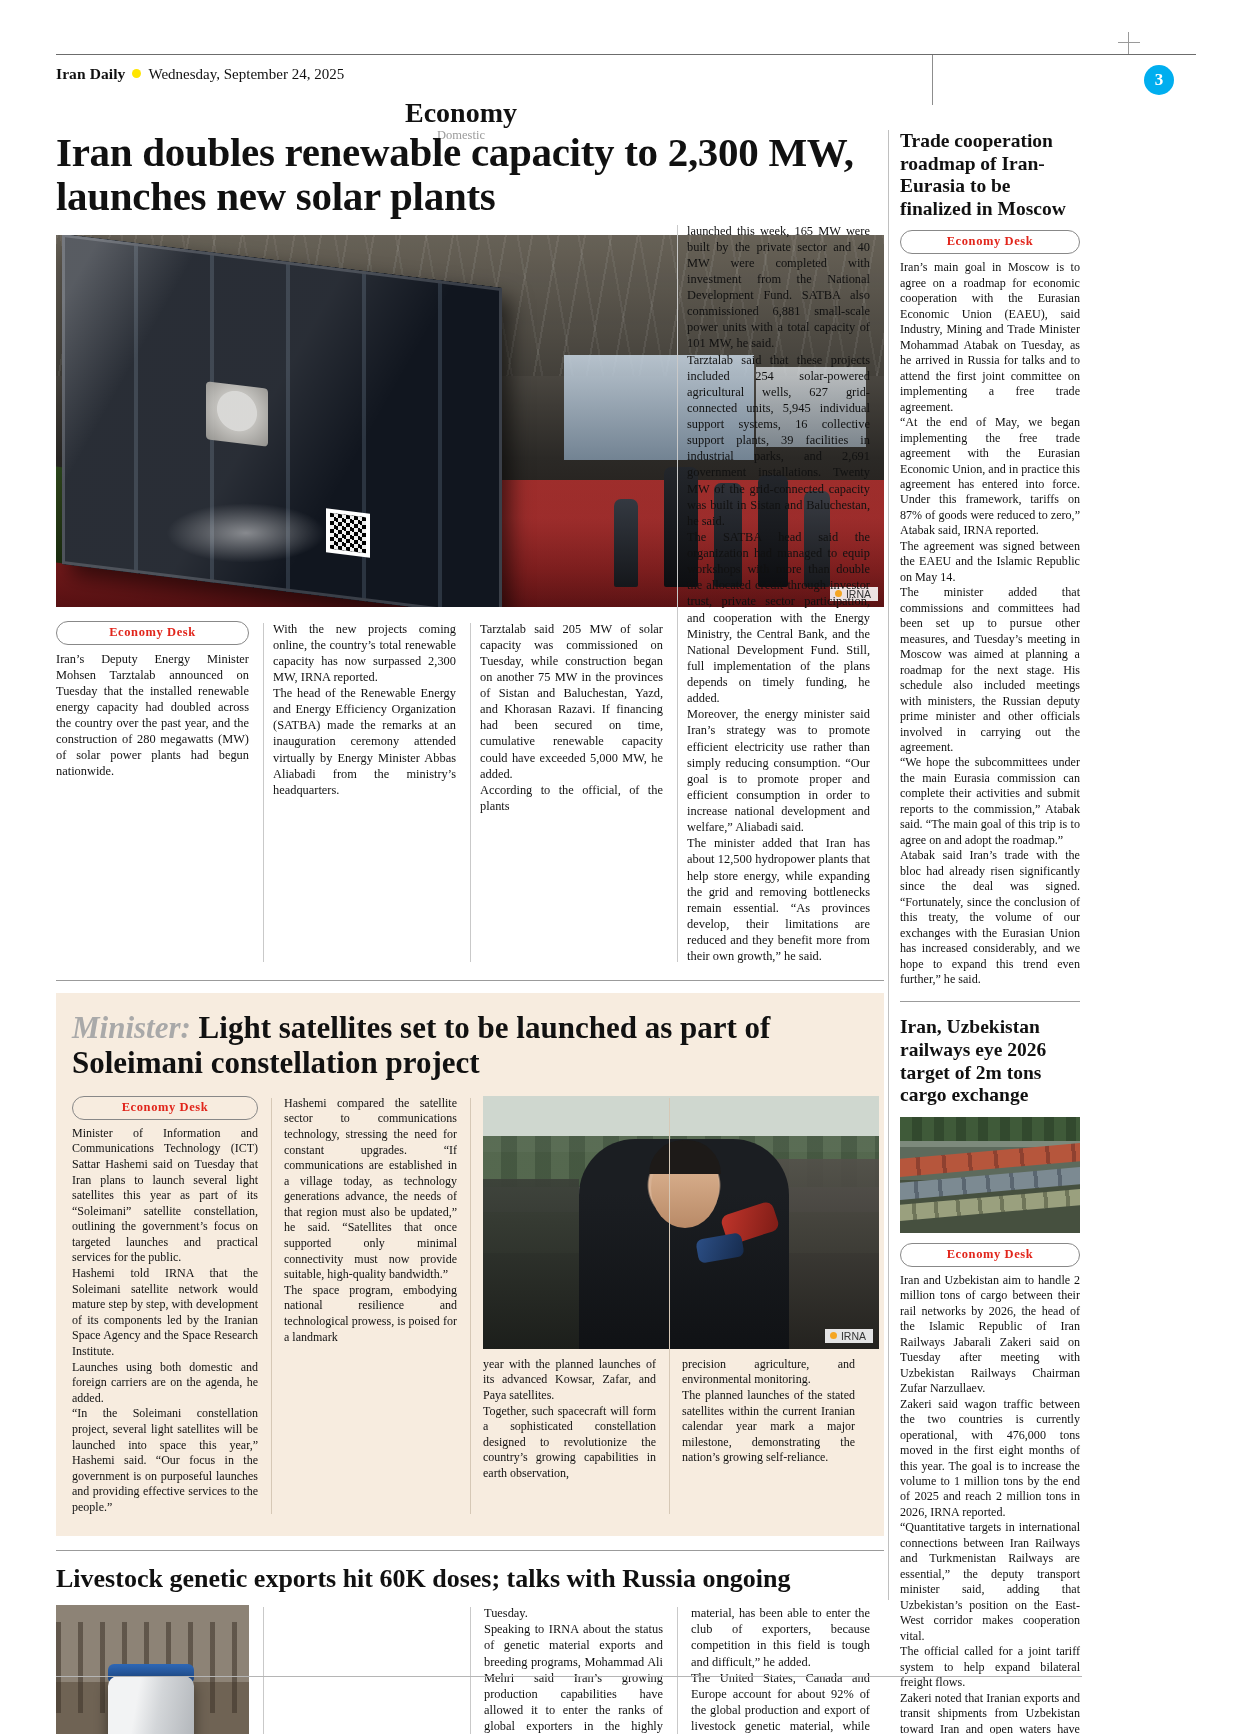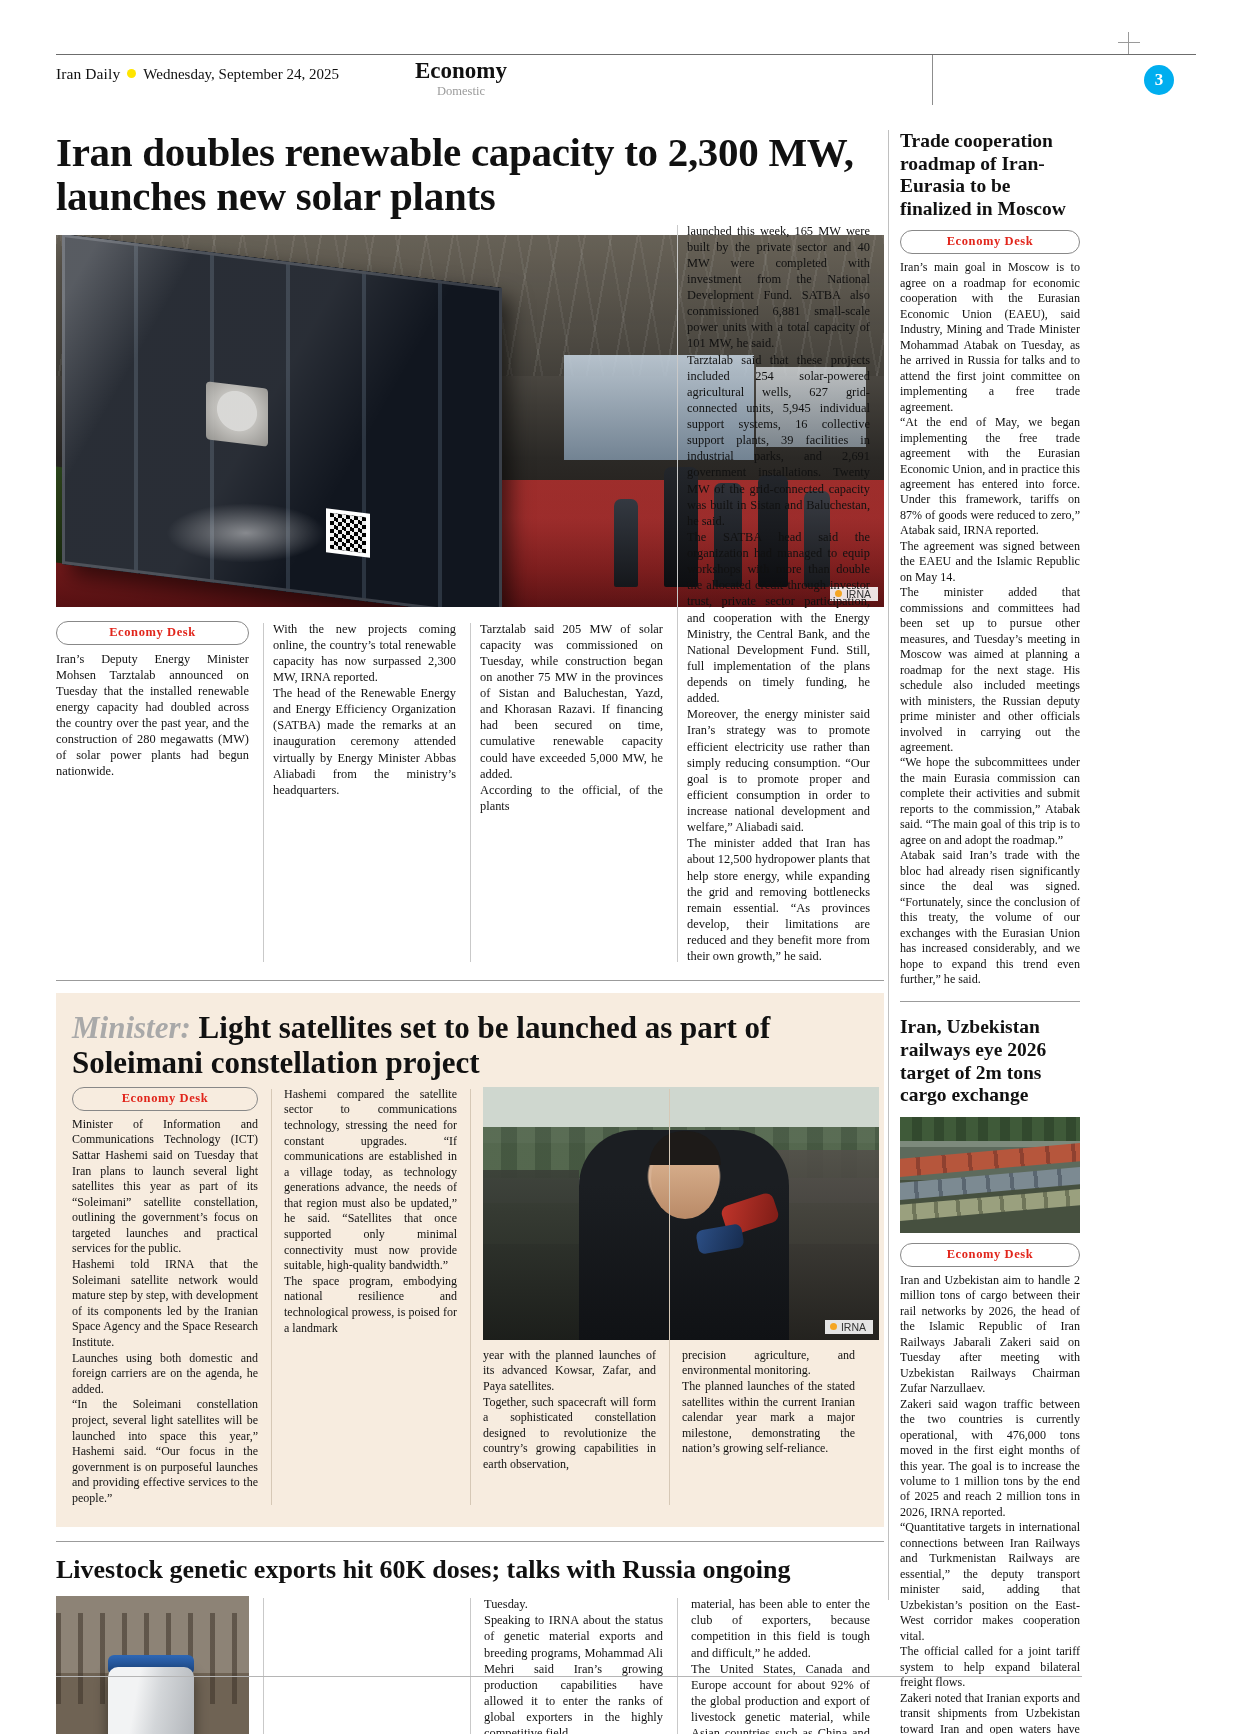--- a/index.html
+++ b/index.html
@@ -30,32 +30,32 @@
   
   .masthead {
     position: absolute; top: 54px; left: 56px; right: 54px; height: 58px;
     border-top: 1.5px solid #6c6c6c;
   }
   .masthead-left {
     position: absolute; left: 0; top: 10px;
     display: flex; align-items: baseline; gap: 7px;
     font-size: 15.5px;
   }
-  .brand { font-weight: normal; letter-spacing: .1px; }
+  .brand { font-weight: bold; letter-spacing: .1px; }
   .dot-sep {
     width: 9px; height: 9px; border-radius: 50%;
     background: #ffe500; display: inline-block; position: relative; top: -1px;
   }
   .issue-date { font-size: 15px; }
 
   .masthead-center {
     position: absolute; left: 0; right: 0; top: 4px;
     text-align: center; padding-right: 330px;
   }
-  .section-name { font-size: 23px; font-weight: bold; line-height: 1.05; }
+  .section-name { font-size: 28px; font-weight: bold; line-height: 1.05; margin-top: 39px; }
   .section-sub { font-size: 12.5px; color: #9b9b9b; line-height: 1.3; }
 
   .masthead-div {
     position: absolute; left: 876px; top: 0; width: 1px; height: 50px;
     background: #8d8d8d;
   }
 
   .page-badge {
     position: absolute; right: 22px; top: 10px;
     width: 30px; height: 30px; border-radius: 50%;
@@ -196,21 +196,21 @@
   }
 
   .lead-rule { margin-top: 16px; border-top: 1px solid #9b9b9b; width: 828px; }
 
   
   .feature {
     margin-top: 12px; background: #f7ecdf; width: 828px;
     padding: 18px 16px 20px 16px;
   }
   h2.feature-head {
-    margin: 0 0 6px 0; font-size: 31px; line-height: 1.12; font-weight: bold; font-family: Liberation Serif, serif;
+    margin: 0 0 15px 0; font-size: 31px; line-height: 1.12; font-weight: bold; font-family: Liberation Serif, serif;
   }
   h2.feature-head .kicker {
     color: #a9a9a9; font-style: italic; font-weight: bold;
   }
   .feature-grid { display: flex; width: 796px; }
   .fcol { width: 199px; padding-right: 13px; position: relative; }
   .fcol + .fcol { padding-left: 13px; }
   .fcol + .fcol:before {
     content:""; position:absolute; left:0; top:2px; bottom:2px; width:1px; background:#d6c8b6;
   }

